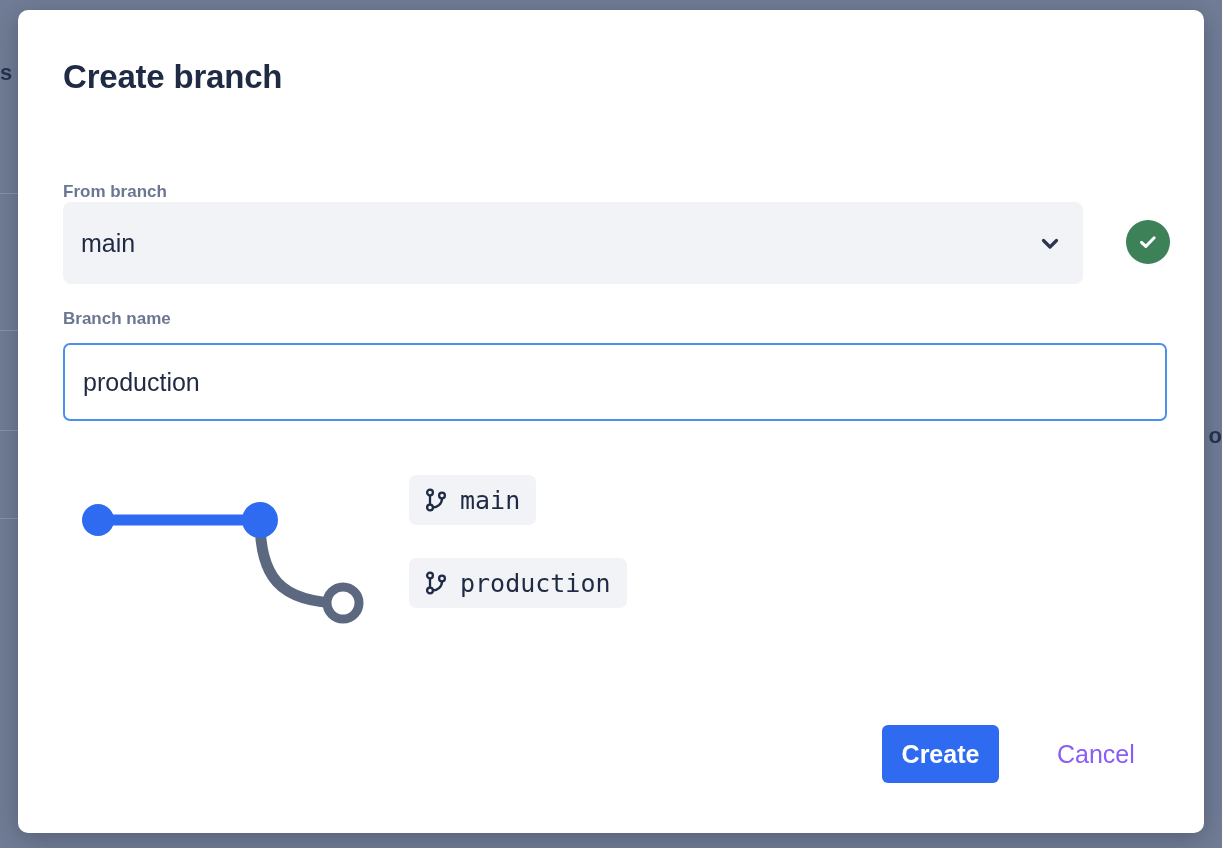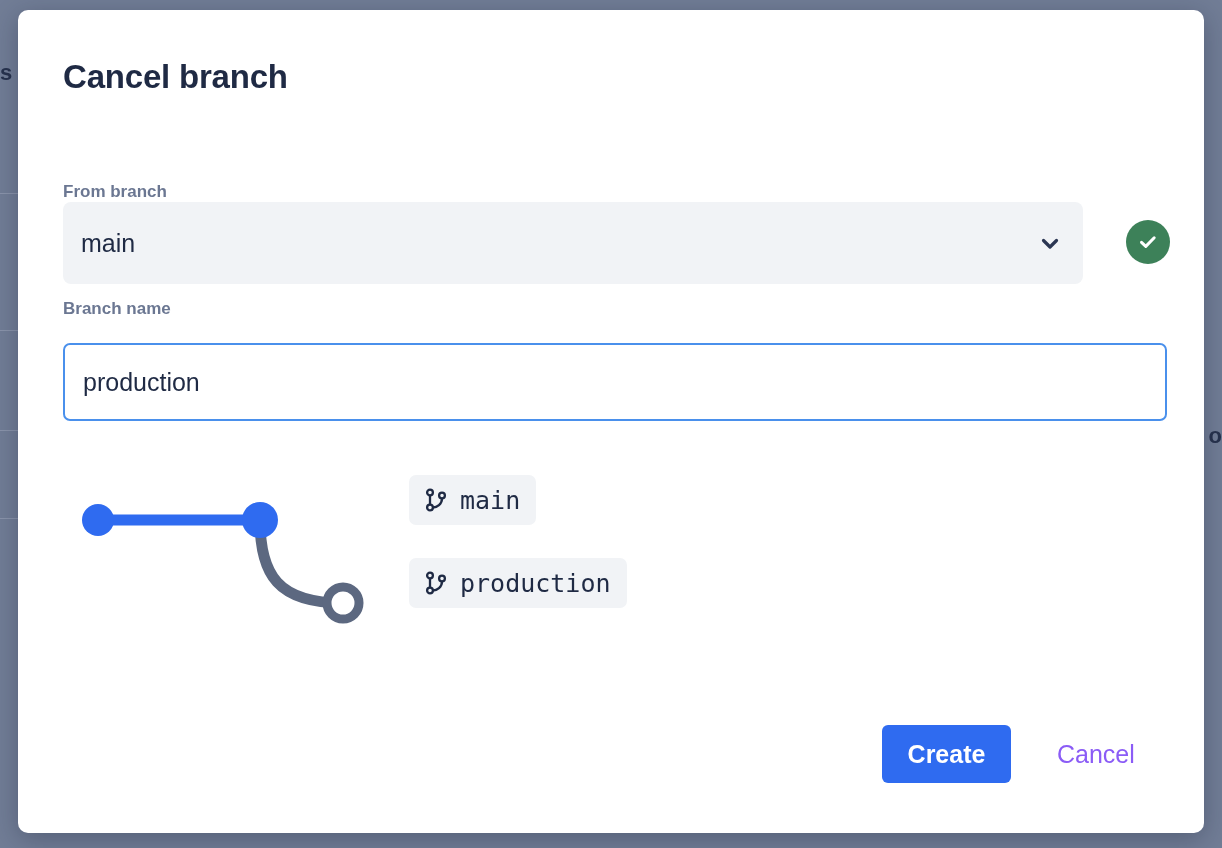--- a/index.html
+++ b/index.html
@@ -80,21 +80,21 @@
     font-weight: 700;
     color: #6b7792;
   }
   .label-from {
     left: 45px;
     top: 172px;
     text-align: center;
   }
   .label-name {
     left: 45px;
-    top: 289px;
+    top: 299px;
   }
 
   .select-row {
     position: absolute;
     left: 45px;
     top: 192px;
     width: 1095px;
     height: 82px;
   }
   .select-box {
@@ -194,21 +194,21 @@
     font-size: 25px;
     color: #1f2a44;
     line-height: 1;
   }
 
   
   .btn-create {
     position: absolute;
     left: 864px;
     top: 715px;
-    width: 129px;
+    width: 117px;
     height: 58px;
     background: #2f6bf0;
     color: #ffffff;
     border: none;
     border-radius: 6px;
     font-family: "Liberation Sans", sans-serif;
     font-size: 25px;
     font-weight: 700;
     cursor: pointer;
     padding: 0;
@@ -234,21 +234,21 @@
   <div class="backdrop-text-left">s</div>
   <div class="backdrop-text-right">o</div>
   <div class="backdrop-rule" style="top:193px"></div>
   <div class="backdrop-rule" style="top:330px"></div>
   <div class="backdrop-rule" style="top:430px"></div>
   <div class="backdrop-rule" style="top:518px"></div>
 </div>
 
 <div class="modal">
 
-  <div class="modal-title">Cancel branch</div>
+  <div class="modal-title">Create branch</div>
 
   <div class="field-label label-from">From branch</div>
 
   <div class="select-row">
     <div class="select-box">
       <span class="select-value">main</span>
       <span class="chevron-icon">
         <svg width="22" height="22" viewBox="0 0 22 22">
           <path d="M4.5 7.5 L11 14 L17.5 7.5" fill="none" stroke="#2b3652" stroke-width="3.2" stroke-linecap="round" stroke-linejoin="round"></path>
         </svg>

